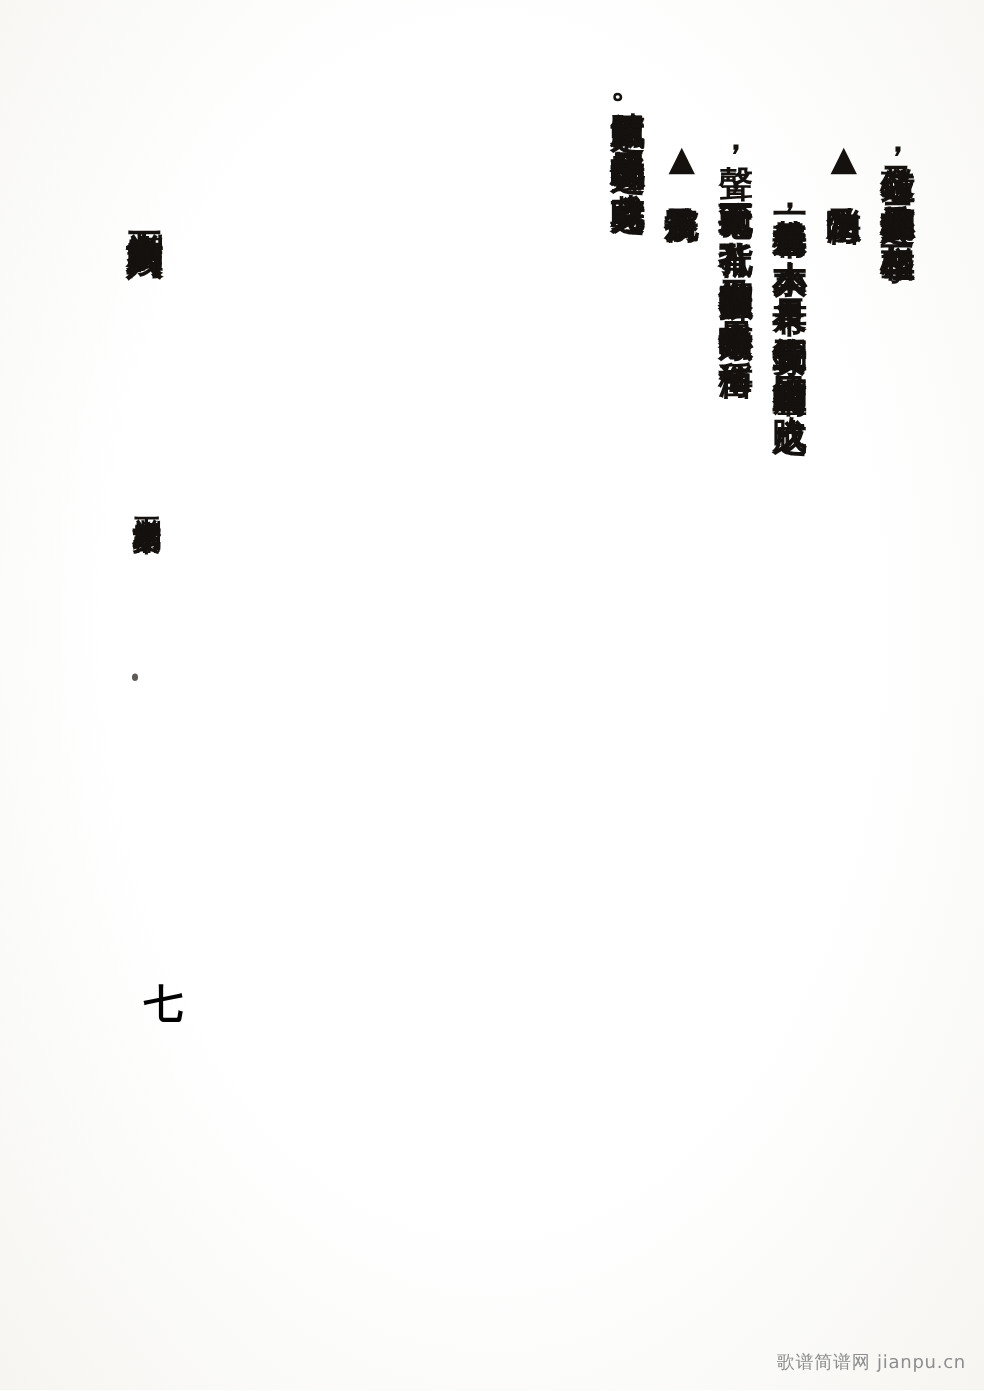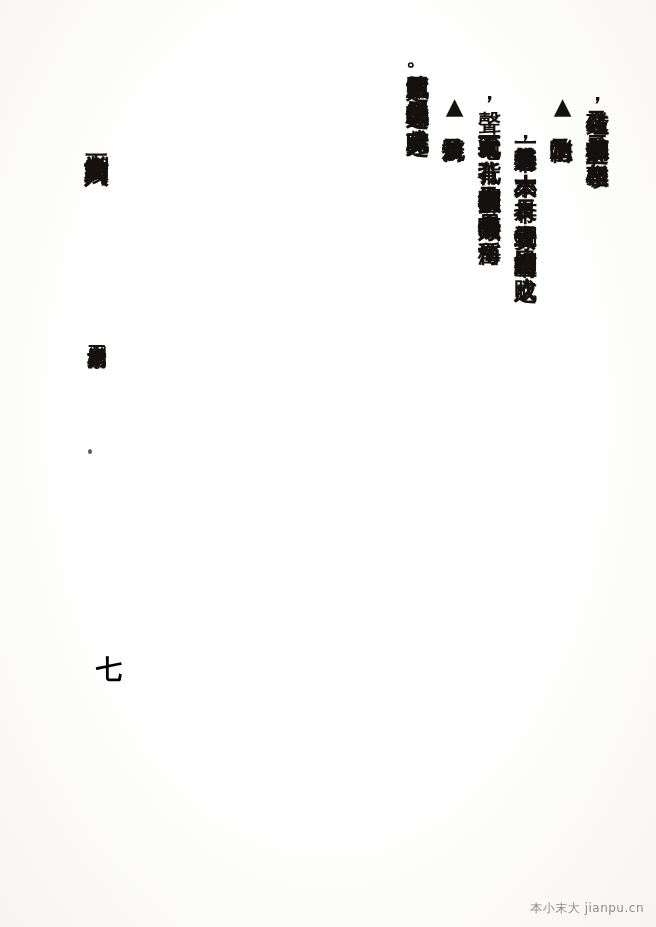--- a/index.html
+++ b/index.html
@@ -113,14 +113,14 @@
   <div class="vtext body-col col-5">▲號筒及挑子</div>
   <div class="vtext body-col col-6">號筒武戲中用之。挑子用以代馬嘶之聲，或完戲時亦吹之。</div>
 
   <div class="vtext runhead">平劇鑼鼓入門</div>
   <div class="vtext runhead-sub">平劇武場樂器</div>
 
   <div class="speck"></div>
 
   <div class="page-number">七</div>
 
-  <div class="watermark">本小末大 jianpu.cn</div>
+  <div class="watermark">歌谱简谱网 jianpu.cn</div>
 </div>
 
 </body></html>

